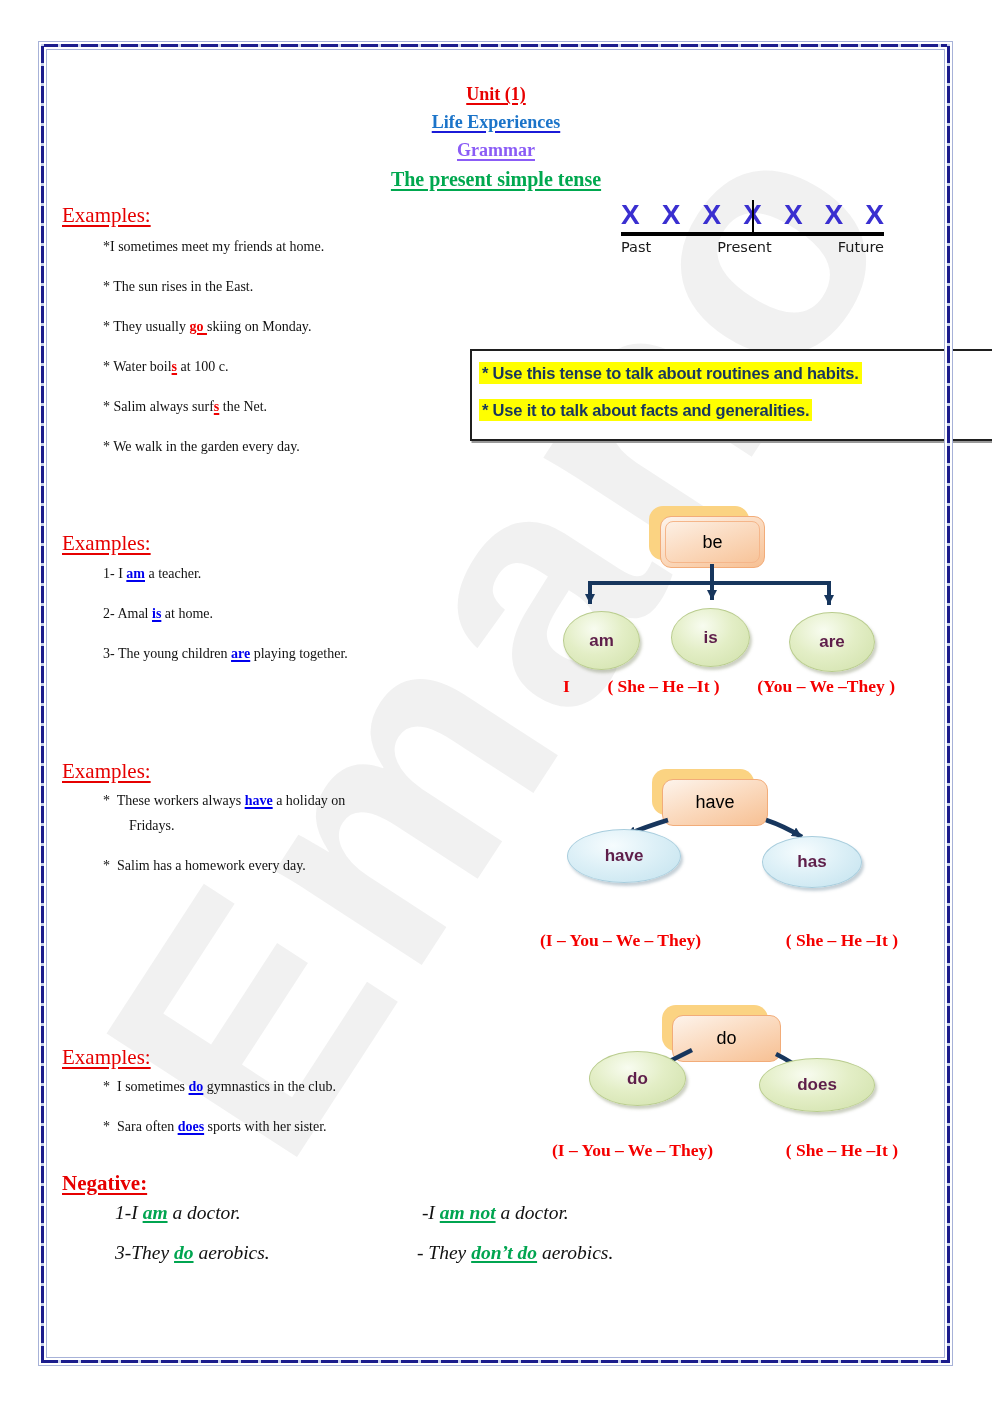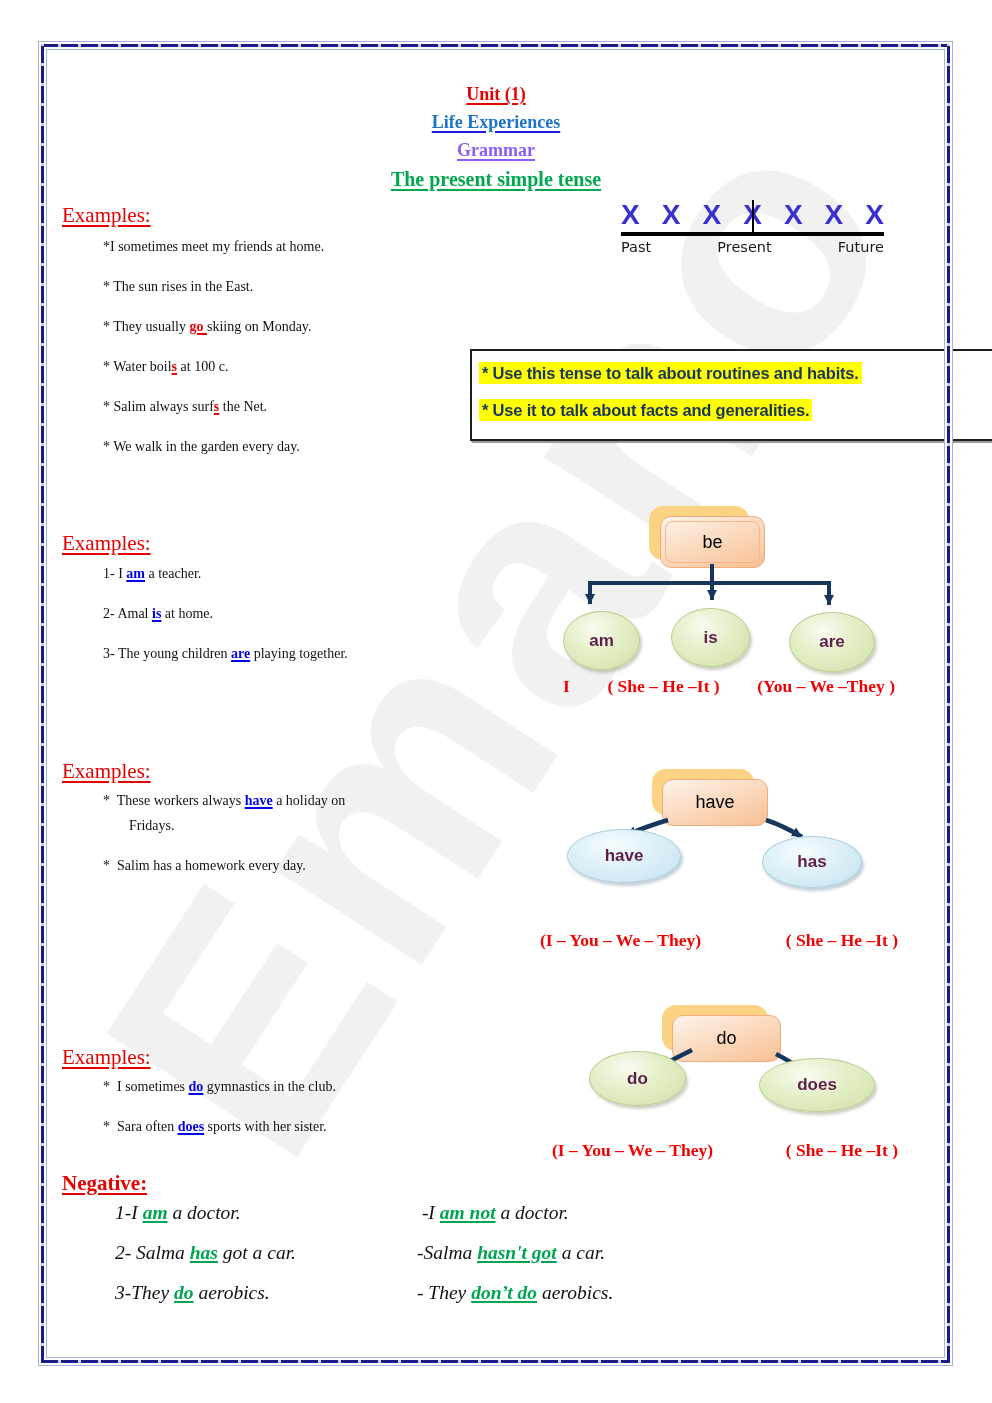--- a/index.html
+++ b/index.html
@@ -233,22 +233,18 @@
     <span>( She – He –It )</span>
   </div>
 
   <div class="sec-head bold" style="left:62px; top:1171px;">Negative:</div>
   <div class="neg-rows">
     <div class="neg-row">
       <div class="neg-left"><span>1-I </span><span class="kg">am</span><span> a doctor.</span></div>
       <div class="neg-right"><span> -I </span><span class="kg">am not</span><span> a doctor.</span></div>
     </div>
     <div class="neg-row">
-      <div class="neg-left"><span>2- Salma </span><span class="kg">has</span><span> got a car.</span></div>
-      <div class="neg-right"><span>-Salma </span><span class="kg">hasn't got</span><span> a car.</span></div>
-    </div>
-    <div class="neg-row">
       <div class="neg-left"><span>3-They </span><span class="kg">do</span><span> aerobics.</span></div>
       <div class="neg-right"><span>- They </span><span class="kg">don’t do</span><span> aerobics.</span></div>
     </div>
   </div>
 
 </div>
 
 </body></html>

